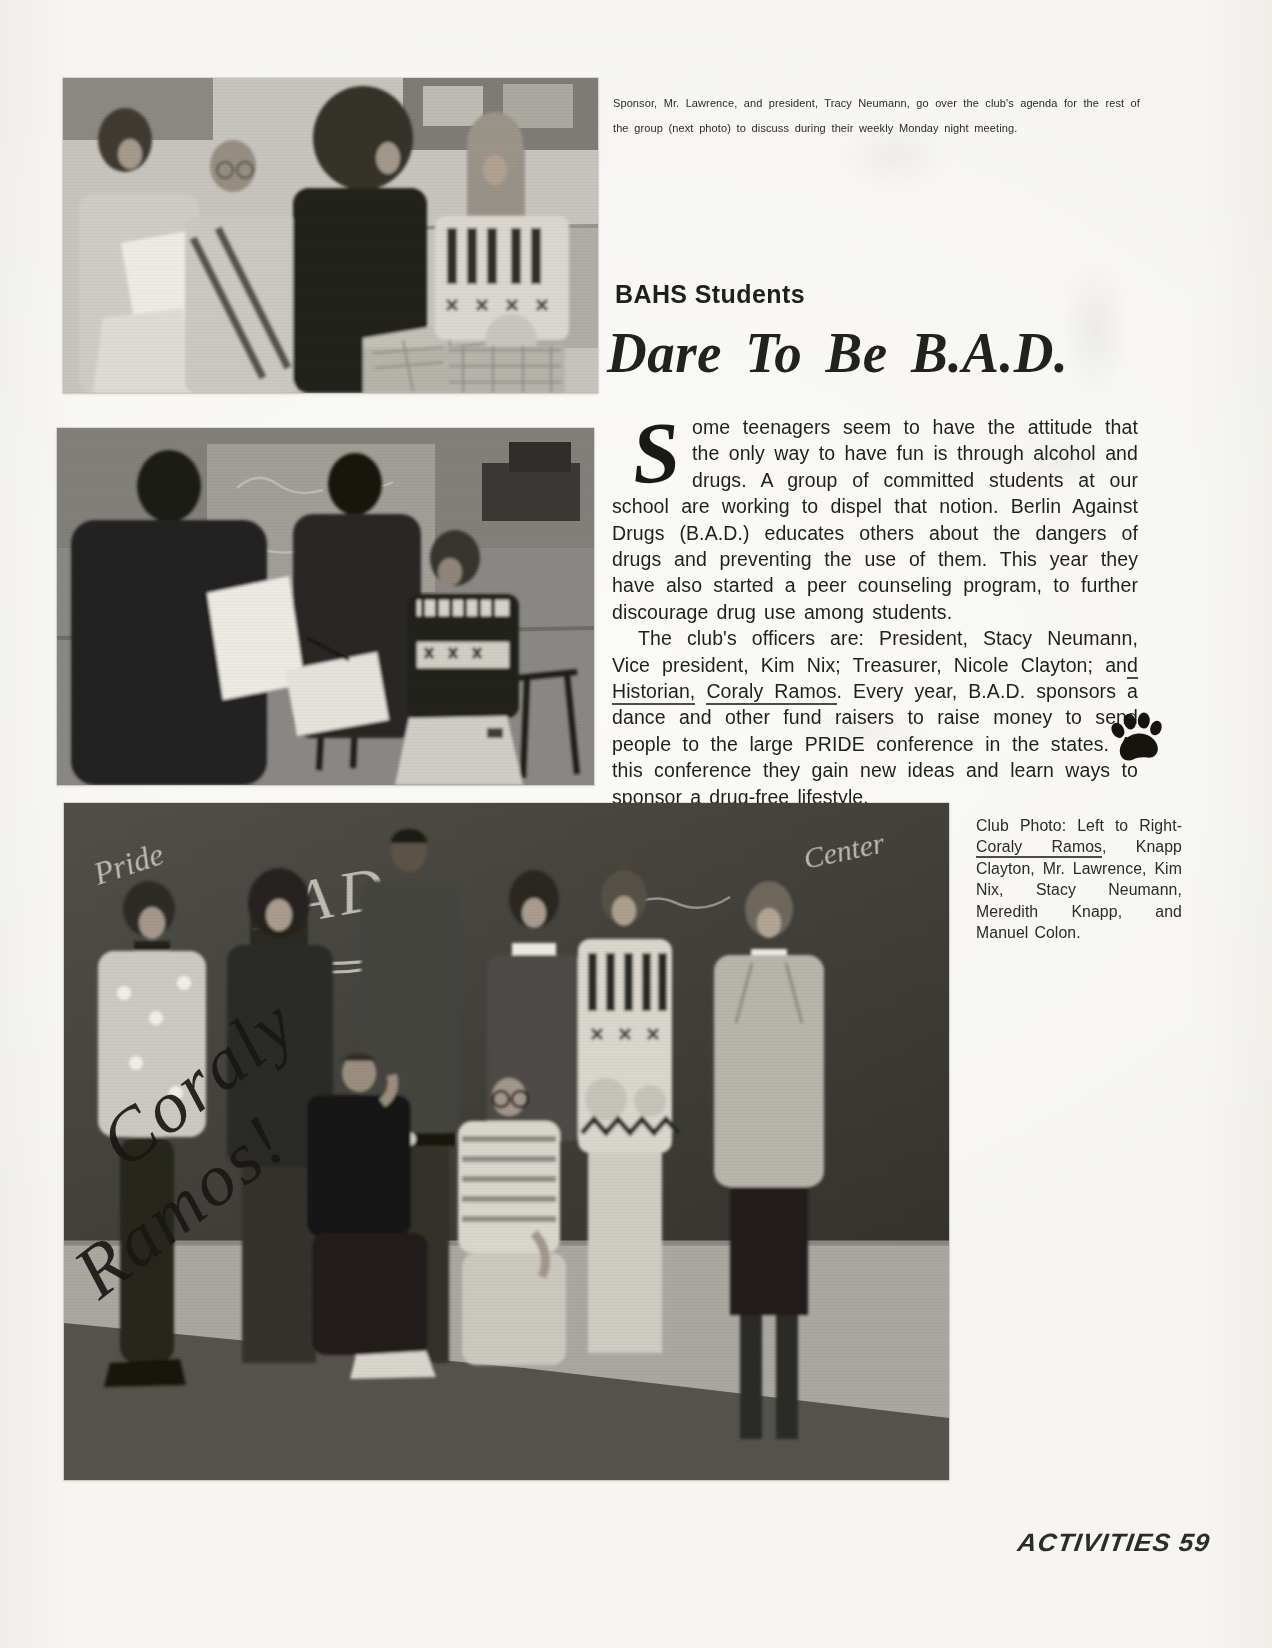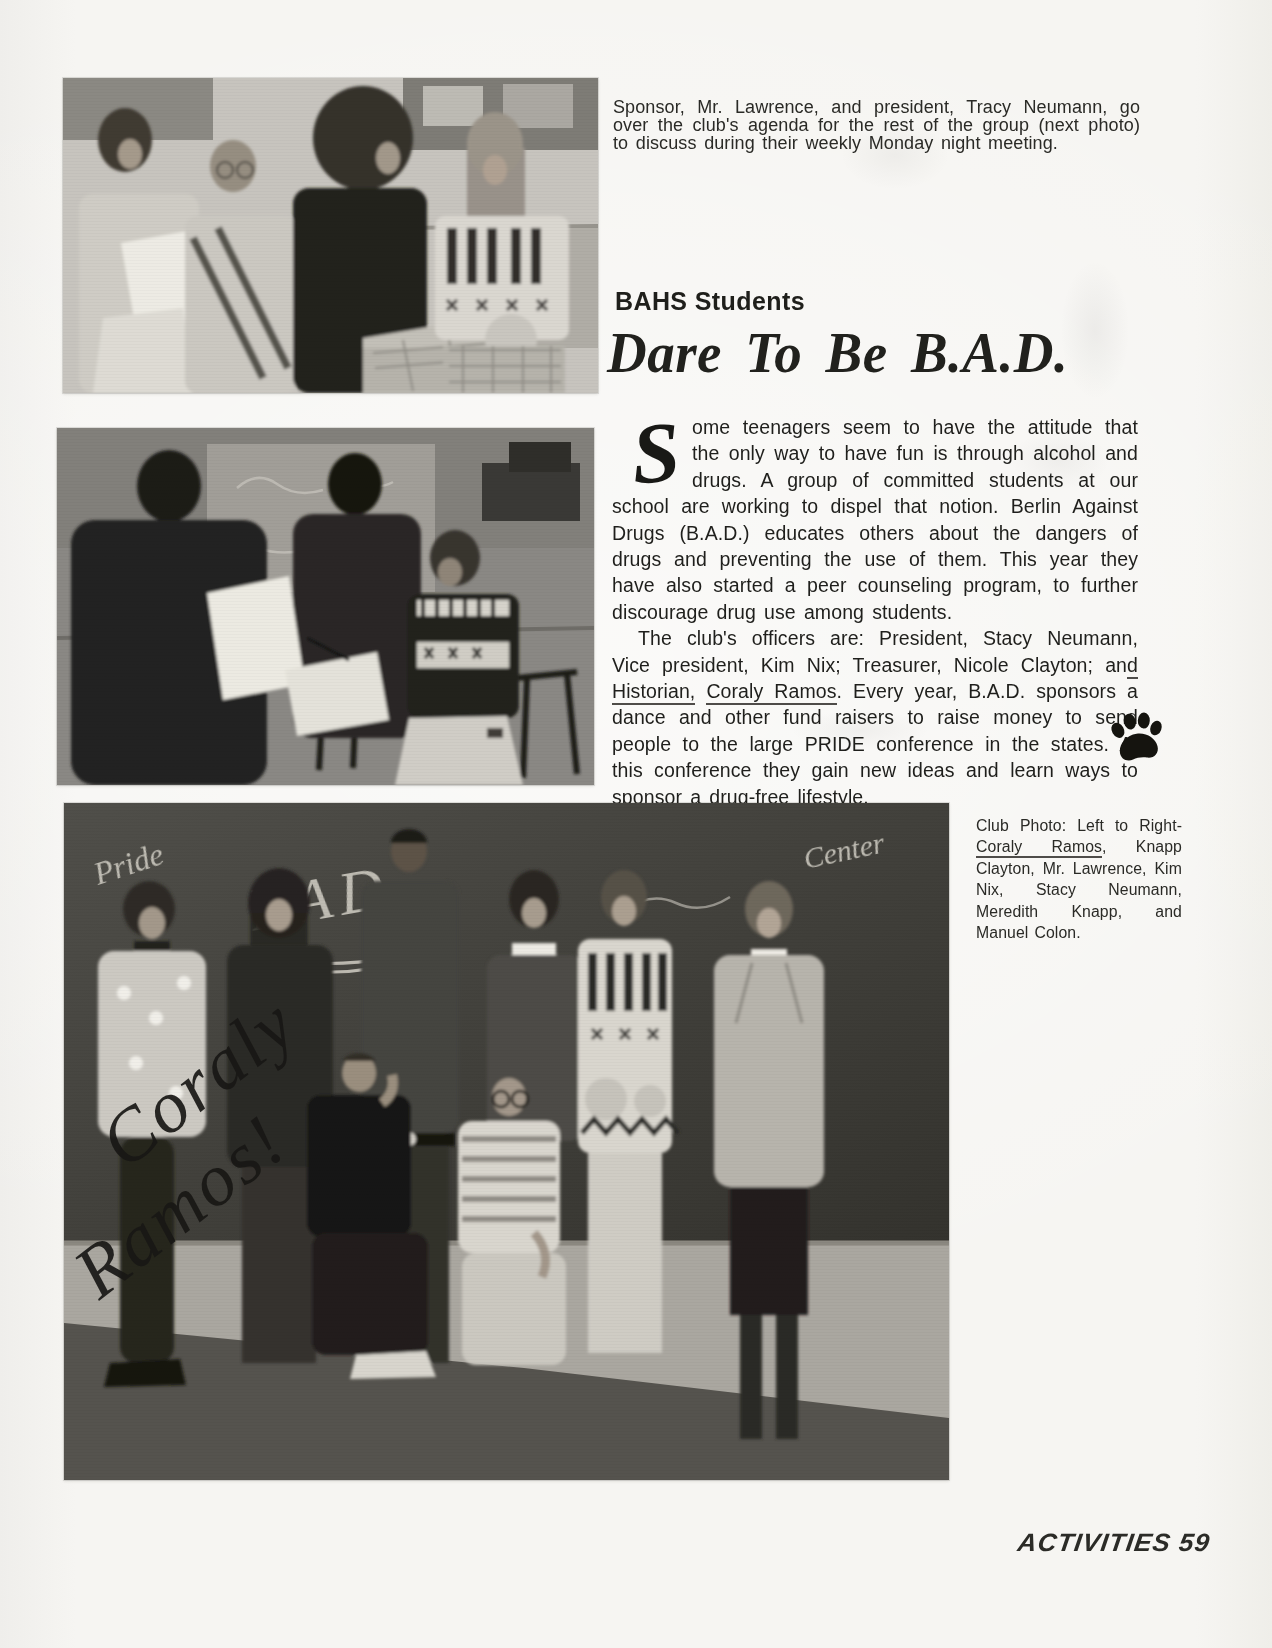--- a/index.html
+++ b/index.html
@@ -25,28 +25,28 @@
     content:"";position:absolute;inset:0;
     background:repeating-linear-gradient(0deg, rgba(0,0,0,.025) 0 1px, transparent 1px 3px);
     pointer-events:none;
   }
   #photo-meeting{left:63px;top:78px;width:535px;height:315px;}
   #photo-classroom{left:57px;top:428px;width:537px;height:357px;}
   #photo-club{left:64px;top:803px;width:885px;height:677px;}
 
   
   .caption{
-    position:absolute;font-size:18px;line-height:18px;color:#2a2a26;
+    position:absolute;font-size:11px;line-height:25px;color:#2a2a26;
     text-align:justify;letter-spacing:.1px;word-spacing:2.5px;
   }
   #caption-top{left:613px;top:80px;width:527px;}
   #caption-club{left:976px;top:799px;width:206px;font-size:15.8px;line-height:21.5px;word-spacing:1.5px;}
 
   #kicker{
-    position:absolute;left:615px;top:287px;margin:0;
+    position:absolute;left:615px;top:280px;margin:0;
     font-size:25px;font-weight:600;letter-spacing:.4px;color:#1f1f1b;
   }
   #title{
     position:absolute;left:607px;top:322px;margin:0;
     font-family:"Liberation Serif",serif;font-style:italic;font-weight:700;
     font-size:55px;letter-spacing:.5px;word-spacing:9px;color:#21211d;
     transform:scaleY(1.02);
   }
 
   #article{

